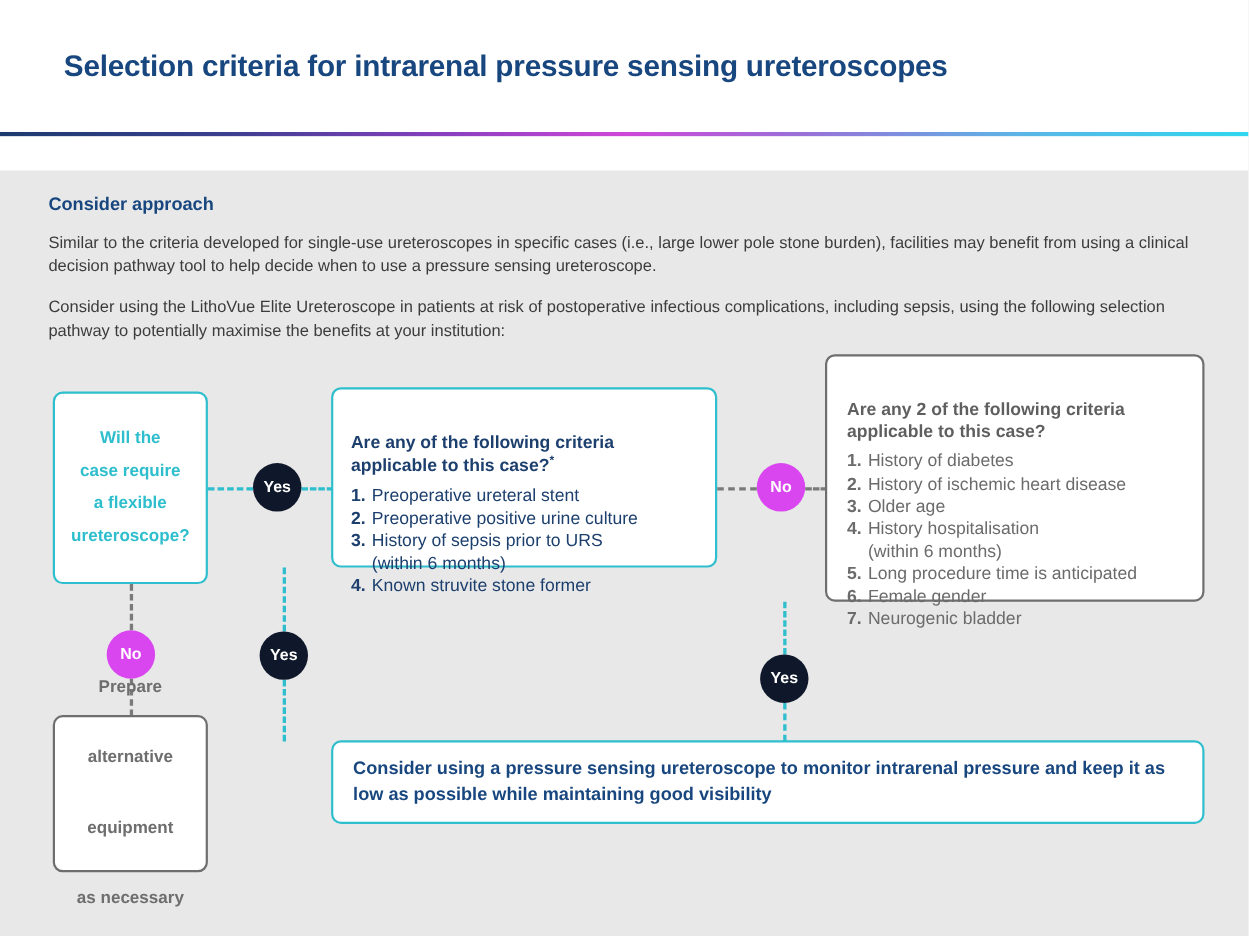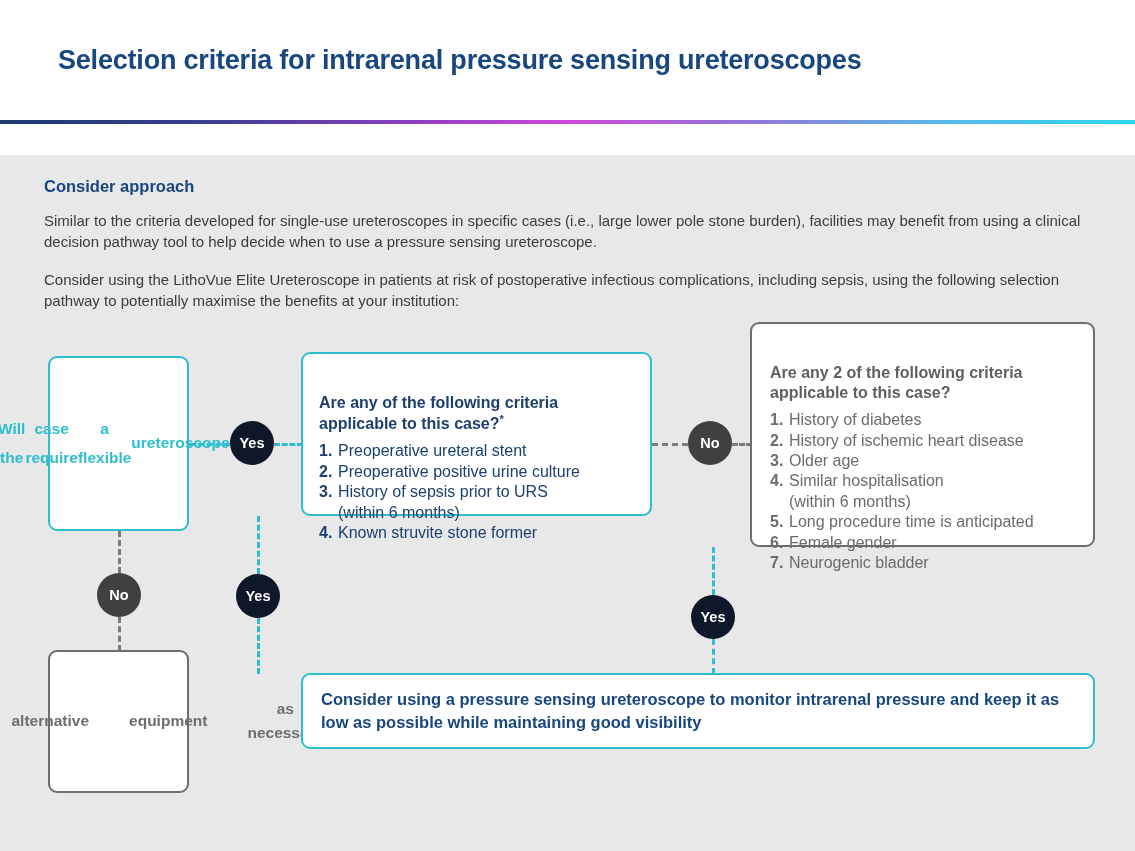--- a/index.html
+++ b/index.html
@@ -71,21 +71,21 @@
   .node {
     position: absolute;
     background: #ffffff;
     border-radius: 9px;
   }
   .node.teal   { border: 2px solid #2fbecd; }
   .node.gray   { border: 2px solid #6e6e6e; }
 
   .node-center {
     display: flex;
-    flex-direction: row;
+    flex-direction: column;
     align-items: center;
     justify-content: center;
     text-align: center;
   }
 
   
   #box-flexible {
     left: 4px; top: 28px; width: 141px; height: 175px;
     padding: 10px 8px;
   }
@@ -173,21 +173,21 @@
 
   .badge {
     position: absolute;
     width: 44px; height: 44px;
     border-radius: 50%;
     display: flex; align-items: center; justify-content: center;
     font-size: 14.5px; font-weight: bold; color: #ffffff;
     z-index: 5;
   }
   .badge.teal { background: #0f172a; }
-  .badge.gray { background: #404040; text-align: right; }
+  .badge.gray { background: #d946ef; text-align: right; }
 </style>
 </head>
 <body>
 
 <div class="header">
   <div class="page-title">Selection criteria for intrarenal pressure sensing ureteroscopes</div>
 </div>
 <div class="gradient-rule"></div>
 <div class="rule-spacer"></div>
 
@@ -262,21 +262,21 @@
         <li>
             <span class="num">2.</span>
             <span>History of ischemic heart disease</span>
           </li>
         <li>
             <span class="num">3.</span>
             <span>Older age</span>
           </li>
         <li>
             <span class="num">4.</span>
-            <span>Similar hospitalisation</span>
+            <span>History hospitalisation</span>
           </li>
         <li class="cont">
             <span>(within 6 months)</span>
           </li>
         <li>
             <span class="num">5.</span>
             <span>Long procedure time is anticipated</span>
           </li>
         <li>
             <span class="num">6.</span>

